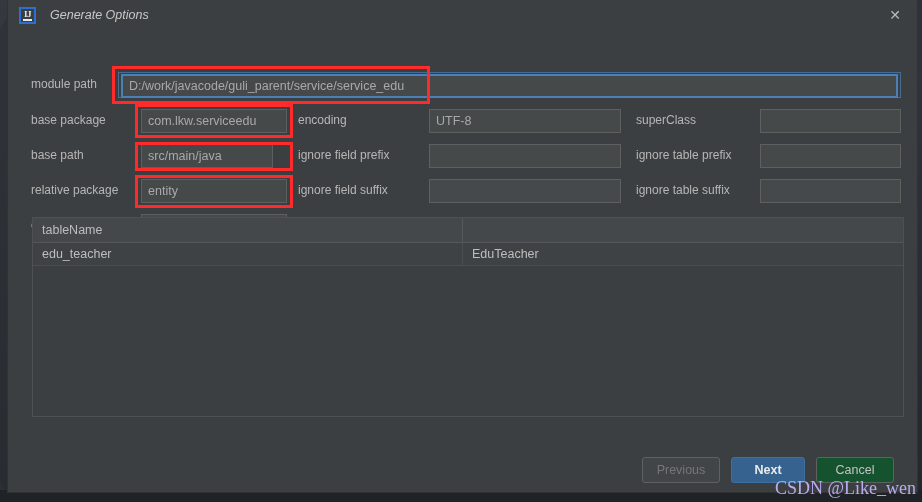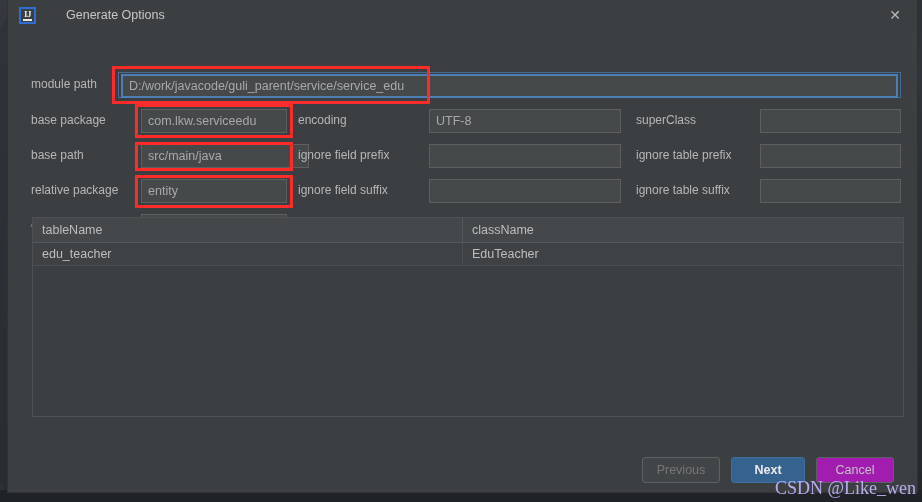--- a/index.html
+++ b/index.html
@@ -55,23 +55,24 @@
   .ij-icon .glyph{
     font-family: Liberation Serif, serif;
     font-size: 9px; font-weight: bold; color: #e8e8e8;
     line-height: 9px; letter-spacing: -0.5px;
     margin-top:-2px;
   }
   .ij-icon .bar{
     position:absolute; left:2px; right:2px; bottom:1px; height:2px; background:#e8e8e8;
   }
   .titlebar .title {
-    margin-left: 30px;
+    margin-left: 14px;
     font-size: 12.5px;
     color: #c7c7c7;
+    font-style: italic;
   }
   .close-btn {
     position: absolute; right: 0; top: 0;
     width: 44px; height: 30px;
     display: flex; align-items: center; justify-content: center;
     color: #b9b9b9; font-size: 14px;
     cursor: pointer;
   }
 
   
@@ -170,21 +171,21 @@
     position: absolute;
     left: 0; bottom: 9px; width: 911px;
     display: flex; justify-content: flex-end; align-items: center;
     padding-right: 25px;
   }
   .btn {
     height: 26px; min-width: 78px;
     margin-left: 11px;
     border: 1px solid #5e6162;
     border-radius: 3px;
-    background: #a21caf;
+    background: #14532d;
     color: #c3c3c3;
     font-size: 12.5px;
     display: flex; align-items: center; justify-content: center;
     cursor: pointer;
   }
   .btn.disabled { color: #767676; background: #424547; }
   .btn.primary {
     background: #36628f; border: 1px solid #3f6f9e; color: #eaeaea;
     font-weight: bold; min-width: 74px;
   }
@@ -226,21 +227,21 @@
     <div class="label" style="left:23px; top:78px;">base package</div>
     <div class="field" style="left:133px; top:79px; width:146px;" placeholder="">com.lkw.serviceedu</div>
 
     <div class="label" style="left:290px; top:78px;">encoding</div>
     <div class="field" style="left:421px; top:79px; width:192px;" placeholder="">UTF-8</div>
 
     <div class="label" style="left:628px; top:78px;">superClass</div>
     <div class="field" style="left:752px; top:79px; width:141px;" placeholder=""></div>
 
     <div class="label" style="left:23px; top:113px;">base path</div>
-    <div class="field" style="left:133px; top:114px; width:168px;" placeholder="">src/main/java</div>
+    <div class="field" style="left:133px; top:114px; width:132px;" placeholder="">src/main/java</div>
 
     <div class="label" style="left:290px; top:113px;">ignore field prefix</div>
     <div class="field" style="left:421px; top:114px; width:192px;" placeholder=""></div>
 
     <div class="label" style="left:628px; top:113px;">ignore table prefix</div>
     <div class="field" style="left:752px; top:114px; width:141px;" placeholder=""></div>
 
     <div class="label" style="left:23px; top:148px;">relative package</div>
     <div class="field" style="left:133px; top:149px; width:146px;" placeholder="">entity</div>
 
@@ -268,21 +269,20 @@
 
     <div class="annot" style="left:104px; top:36px; width:318px; height:38px;"></div>
     <div class="annot" style="left:127px; top:74px; width:158px; height:34px;"></div>
     <div class="annot" style="left:127px; top:112px; width:158px; height:29px;"></div>
     <div class="annot" style="left:127px; top:145px; width:158px; height:33px;"></div>
   </div>
 
   <div class="table-wrap">
     <div class="thead">
       <div class="th c0">tableName</div>
-      <div class="th c1">className</div>
     </div>
     <div class="trow">
       <div class="td c0">edu_teacher</div>
       <div class="td c1">EduTeacher</div>
     </div>
   </div>
 
   <div class="footer">
     <div class="btn disabled">Previous</div>
     <div class="btn primary">Next</div>

